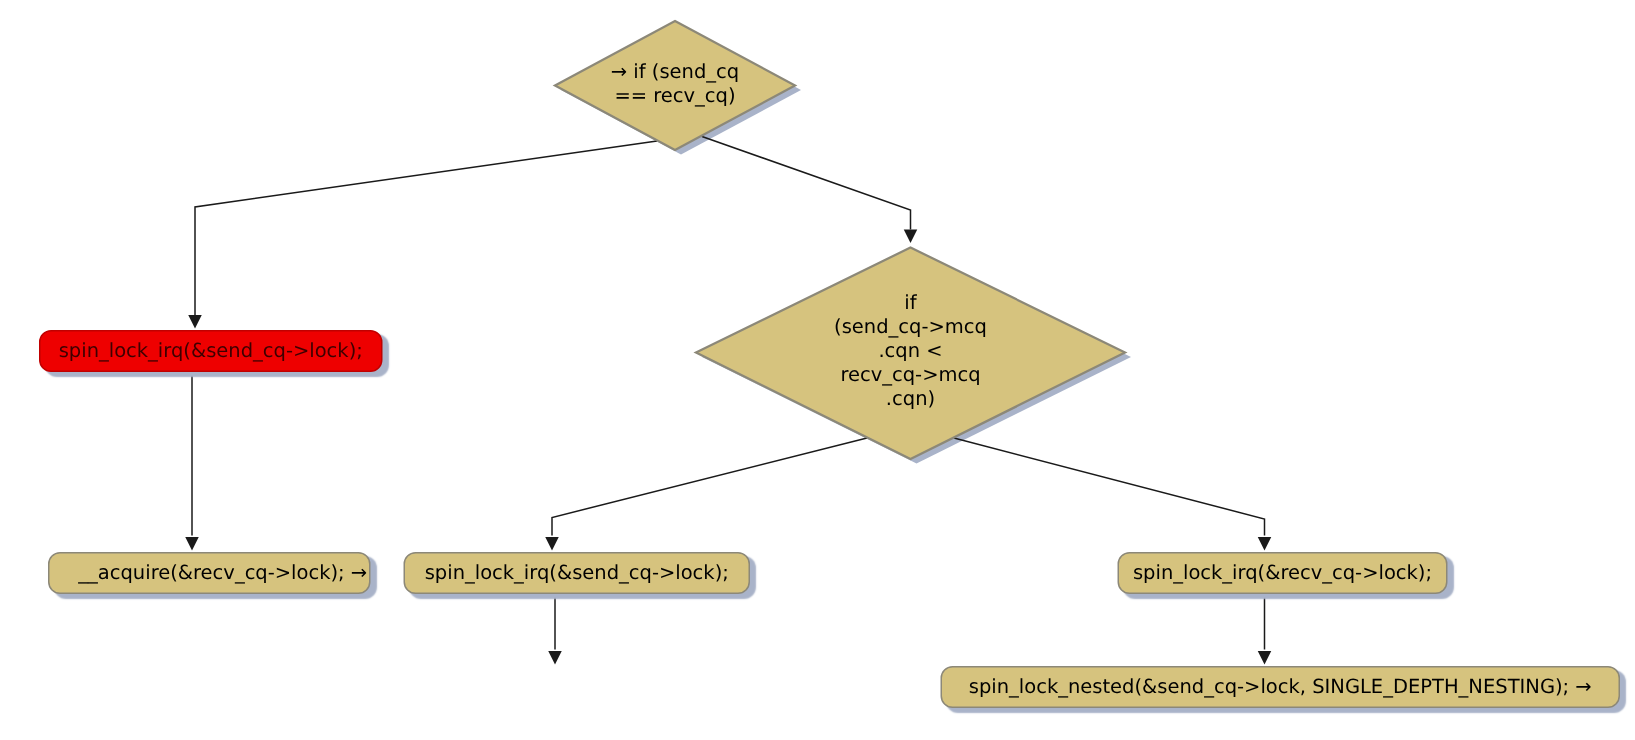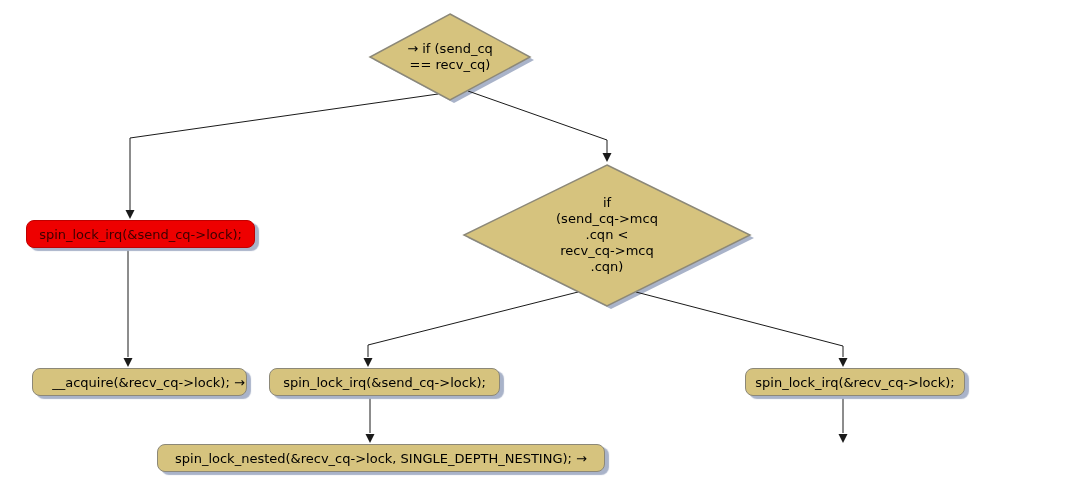--- a/index.html
+++ b/index.html
@@ -82,16 +82,16 @@
 .cqn)</div>
 
   <div class="node red" style="left:14px; top:220px; width:229px;">spin_lock_irq(&amp;send_cq-&gt;lock);</div>
 
   <div class="node" style="left:20px; top:368px; width:215px;padding-left:18px;">__acquire(&amp;recv_cq-&gt;lock); →</div>
 
   <div class="node" style="left:257px; top:368px; width:231px;">spin_lock_irq(&amp;send_cq-&gt;lock);</div>
 
   <div class="node" style="left:733px; top:368px; width:220px;text-align:right;">spin_lock_irq(&amp;recv_cq-&gt;lock);</div>
 
-  <div class="node" style="left:145px; top:444px; width:448px;">spin_lock_nested(&amp;recv_cq-&gt;lock, SINGLE_DEPTH_NESTING); →</div>
 
+  <div class="node" style="left:615px; top:444px; width:453px;">spin_lock_nested(&amp;send_cq-&gt;lock, SINGLE_DEPTH_NESTING); →</div>
 
 </div>
 
 </body></html>

